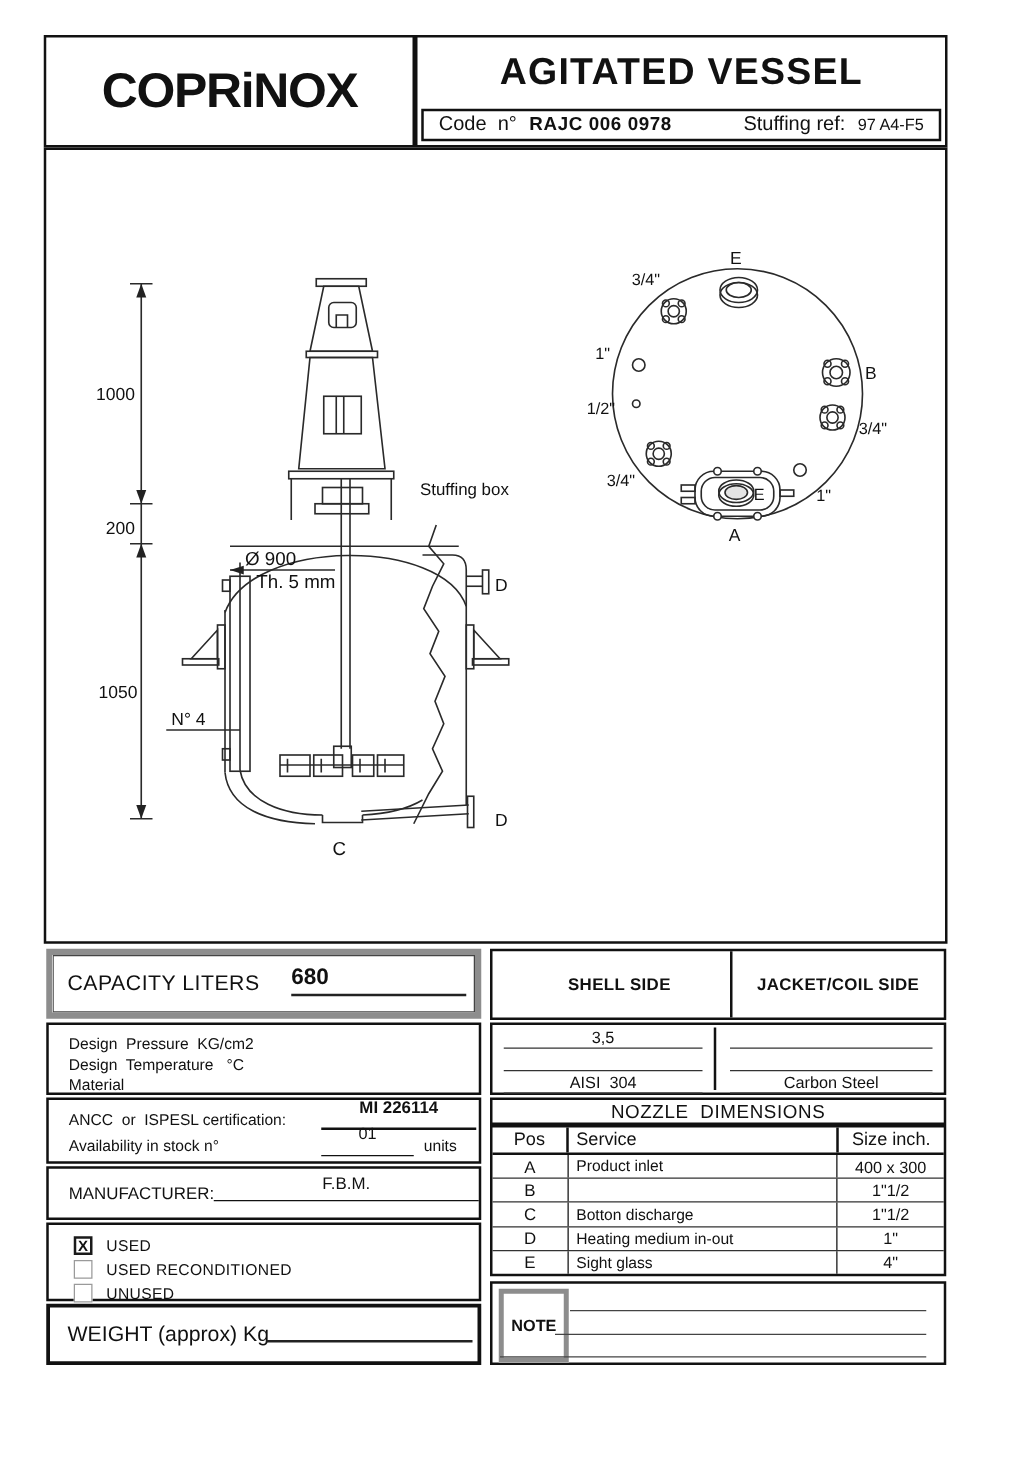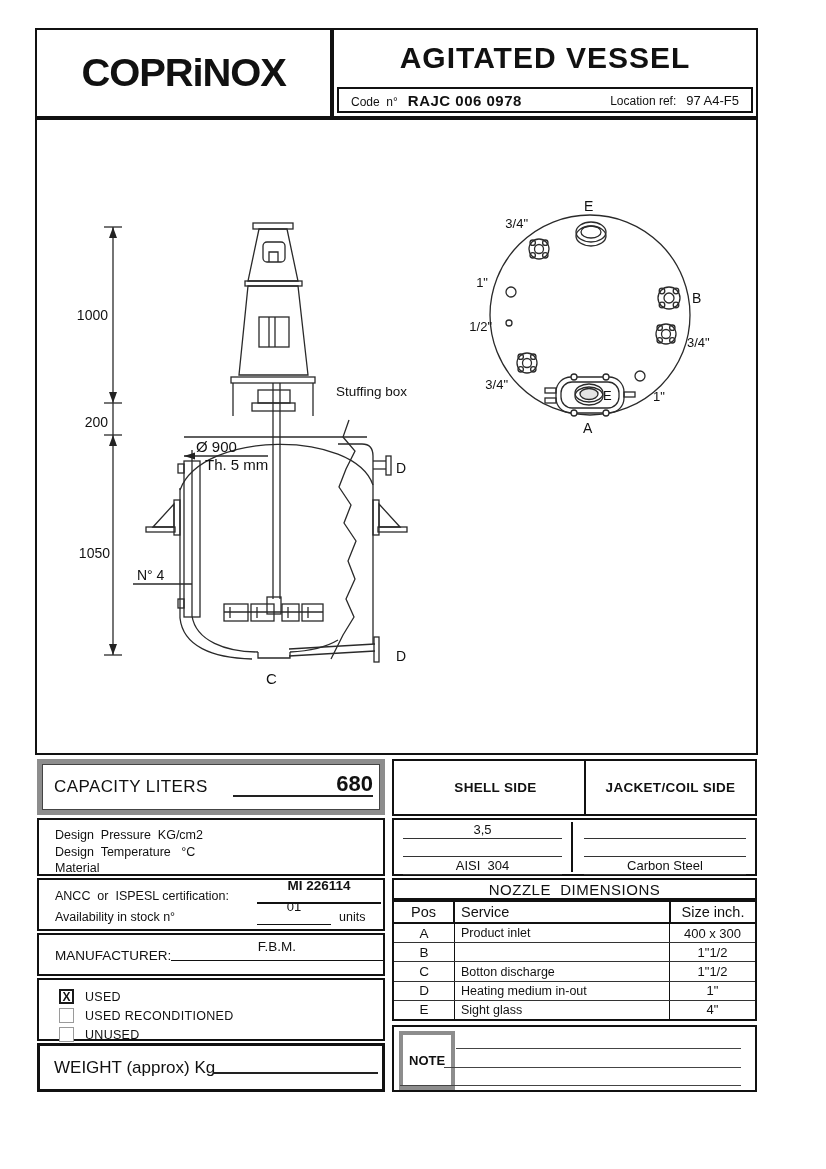--- a/index.html
+++ b/index.html
@@ -9,39 +9,39 @@
   
   .logo-box { position:absolute; left:35px; top:28px; width:297px; height:90px;
     border:2px solid #111; display:flex; align-items:center; justify-content:center; }
   .logo-text { font-size:37px; font-weight:900; letter-spacing:-1px; transform:scaleY(1.05) scaleX(1.08); }
   .title-box { position:absolute; left:332px; top:28px; width:426px; height:90px; border:2px solid #111; }
   .main-title { height:56px; display:flex; align-items:center; justify-content:center;
     font-size:30px; font-weight:bold; letter-spacing:1px; }
   .code-box { position:absolute; left:3px; right:3px; bottom:3px; height:26px; border:2px solid #111;
     display:flex; align-items:center; justify-content:space-between; padding:0 12px; }
   .code-group, .loc-group { display:flex; align-items:baseline; gap:10px; }
-  .small-label { font-size:12px; }
+  .small-label { font-size:16px; }
   .code-value { font-size:15px; font-weight:bold; letter-spacing:.5px; }
   .loc-value { font-size:13px; }
 
   
   .drawing-area { position:absolute; left:35px; top:118px; width:723px; height:637px; border:2px solid #111; }
   .drawing-area svg { display:block; font-family:"Liberation Sans", sans-serif; }
   svg text { fill:#111; stroke:none; }
 
   
   .lbox { position:absolute; left:37px; width:348px; border:2px solid #111; background:#fff; }
   .rbox { position:absolute; left:392px; width:365px; border:2px solid #111; background:#fff; }
 
   
   .capacity { top:759px; height:56px; border:5px solid #8d8d8d; box-shadow:inset 0 0 0 1px #444; }
   .capacity-label { position:absolute; left:12px; top:50%; transform:translateY(-50%);
     font-size:17px; letter-spacing:.4px; }
   .capacity-value { position:absolute; left:191px; top:7px; width:140px; height:26px;
-    border-bottom:2px solid #222; text-align:right; font-size:22px; font-weight:bold; }
+    border-bottom:2px solid #222; text-align:left; font-size:18px; font-weight:bold; }
 
   
   .design { top:818px; height:58px; padding:7px 0 0 16px; }
   .design-line { font-size:12.5px; line-height:16.5px; white-space:pre; }
 
   
   .ancc { top:878px; height:53px; }
   .ancc-l1 { position:absolute; left:16px; top:9px; font-size:12.5px; white-space:pre; }
   .ancc-v1 { position:absolute; left:218px; top:-2px; width:124px; height:26px;
     border-bottom:2px solid #111; text-align:center; font-size:13.5px; font-weight:bold; }
@@ -119,21 +119,21 @@
     <div class="logo-text">COPRiNOX</div>
   </div>
   <div class="title-box">
     <div class="main-title">AGITATED VESSEL</div>
     <div class="code-box">
       <div class="code-group">
         <span class="small-label" style="white-space:pre;">Code  n°</span>
         <span class="code-value">RAJC 006 0978</span>
       </div>
       <div class="loc-group">
-        <span class="small-label">Location ref:</span>
+        <span class="small-label">Stuffing ref:</span>
         <span class="loc-value">97 A4-F5</span>
       </div>
     </div>
   </div>
 
   <div class="drawing-area">
     <svg width="719" height="633" viewBox="37 120 719 633">
       <g stroke="#2a2a2a" stroke-width="1.3" fill="none">
 
         <g>

